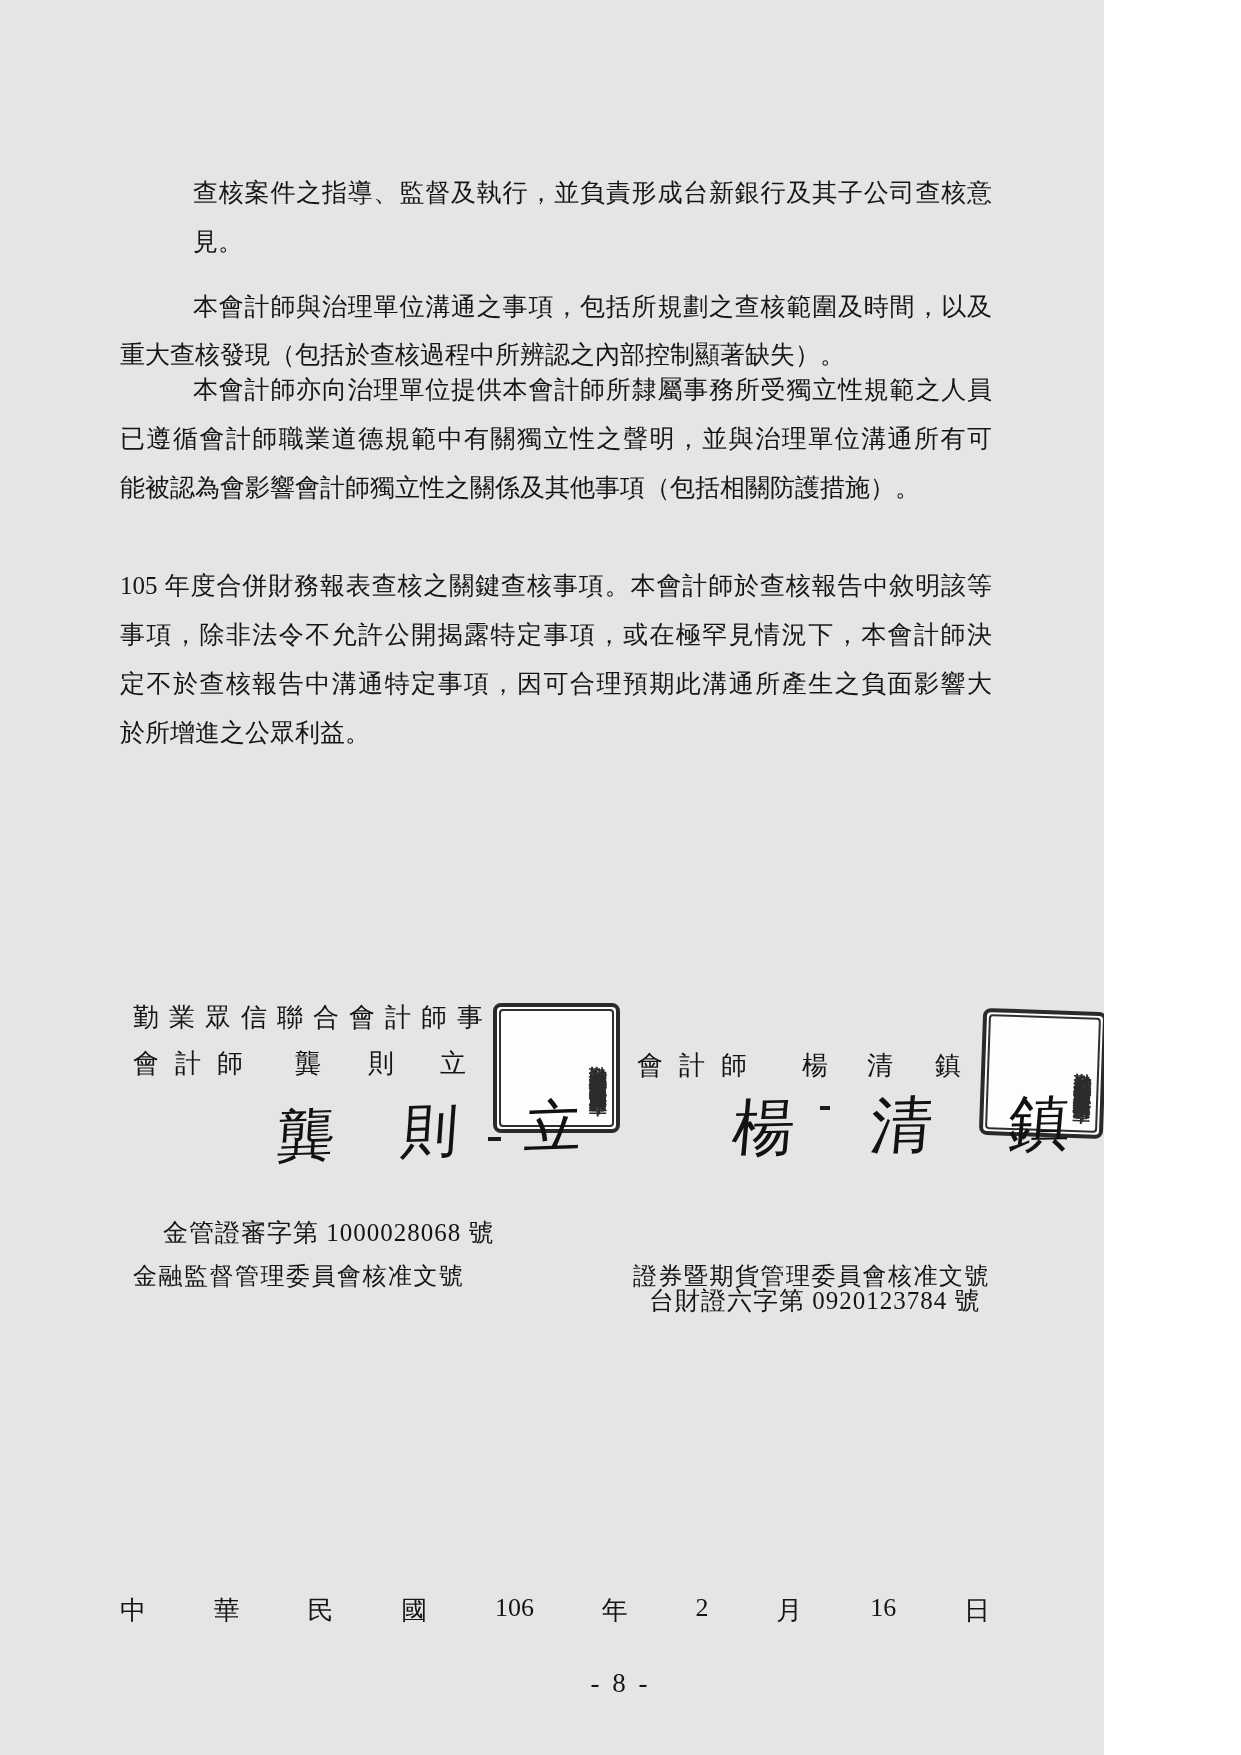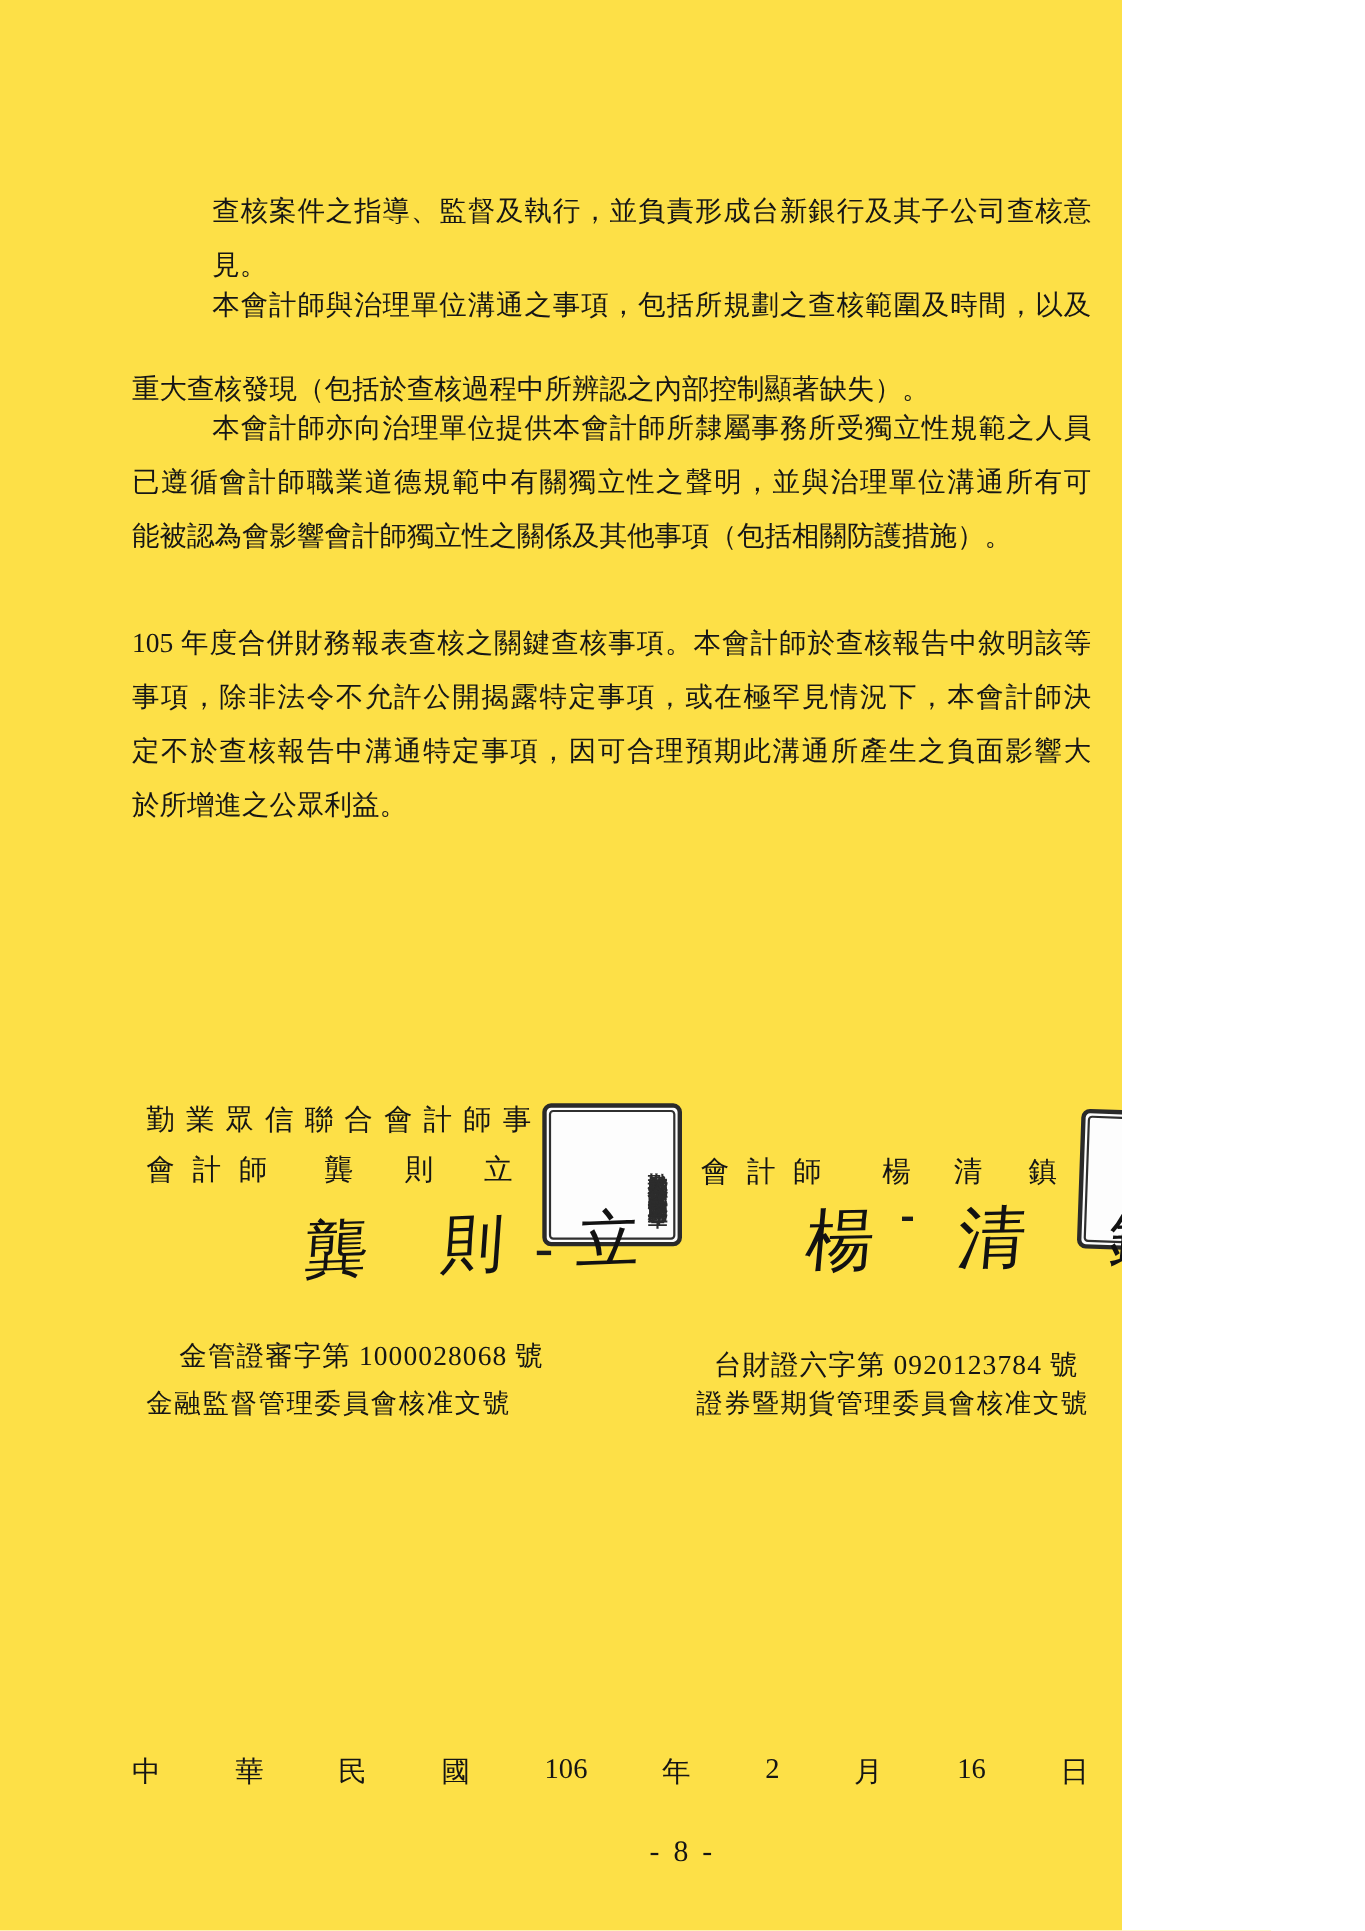--- a/index.html
+++ b/index.html
@@ -1,19 +1,19 @@
 <!DOCTYPE html>
 <html><head>
 <meta charset="utf-8">
 <style>
   html,body{margin:0;padding:0;background:#ffffff;}
   .page{
     position:relative;
-    width:1020px;height:1755px;
-    background:#fde047;
+    width:1104px;height:1755px;
+    background:#e5e5e5;
     font-family:"Liberation Serif","DejaVu Serif",serif;
     color:#151515;
     overflow:hidden;
   }
   
   .tline{
     position:absolute;left:120px;width:872px;
     font-size:25px;line-height:30px;
     box-sizing:border-box;
     white-space:normal;
@@ -63,21 +63,21 @@
   .a1{left:488px;top:1137px;width:13px;height:4px;}
   .a2{left:820px;top:1106px;width:10px;height:4px;}
 </style>
 </head>
 <body>
 
 <div class="page">
 
   <div class="tline ind j" style="top:178px">查核案件之指導、監督及執行，並負責形成台新銀行及其子公司查核意</div>
   <div class="tline ind" style="top:227px">見。</div>
-  <div class="tline ind j" style="top:263px">本會計師與治理單位溝通之事項，包括所規劃之查核範圍及時間，以及</div>
+  <div class="tline ind j" style="top:292px">本會計師與治理單位溝通之事項，包括所規劃之查核範圍及時間，以及</div>
   <div class="tline" style="top:340px">重大查核發現（包括於查核過程中所辨認之內部控制顯著缺失）。</div>
   <div class="tline ind j" style="top:375px">本會計師亦向治理單位提供本會計師所隸屬事務所受獨立性規範之人員</div>
   <div class="tline" style="top:473px">能被認為會影響會計師獨立性之關係及其他事項（包括相關防護措施）。</div>
   <div class="tline j" style="top:424px">已遵循會計師職業道德規範中有關獨立性之聲明，並與治理單位溝通所有可</div>
   <div class="tline j" style="top:571px">105 年度合併財務報表查核之關鍵查核事項。本會計師於查核報告中敘明該等</div>
   <div class="tline j" style="top:620px">事項，除非法令不允許公開揭露特定事項，或在極罕見情況下，本會計師決</div>
   <div class="tline j" style="top:669px">定不於查核報告中溝通特定事項，因可合理預期此溝通所產生之負面影響大</div>
   <div class="tline" style="top:718px">於所增進之公眾利益。</div>
 
   <div class="firm">勤業眾信聯合會計師事務所</div>
@@ -101,21 +101,21 @@
 
   <div class="hand left">龔 則 立</div>
   <div class="hand right">楊 清 鎮</div>
 
   <div class="artifact a1"></div>
   <div class="artifact a2"></div>
 
   <div class="appr-title" style="left:133px;top:1248px">金融監督管理委員會核准文號</div>
   <div class="appr-num" style="left:163px;top:1216px">金管證審字第 1000028068 號</div>
   <div class="appr-title" style="left:633px;top:1248px">證券暨期貨管理委員會核准文號</div>
-  <div class="appr-num" style="left:649px;top:1224px">台財證六字第 0920123784 號</div>
+  <div class="appr-num" style="left:649px;top:1284px">台財證六字第 0920123784 號</div>
 
   <div class="daterow">
     <span>中</span>
     <span>華</span>
     <span>民</span>
     <span>國</span>
     <span>106</span>
     <span>年</span>
     <span>2</span>
     <span>月</span>

